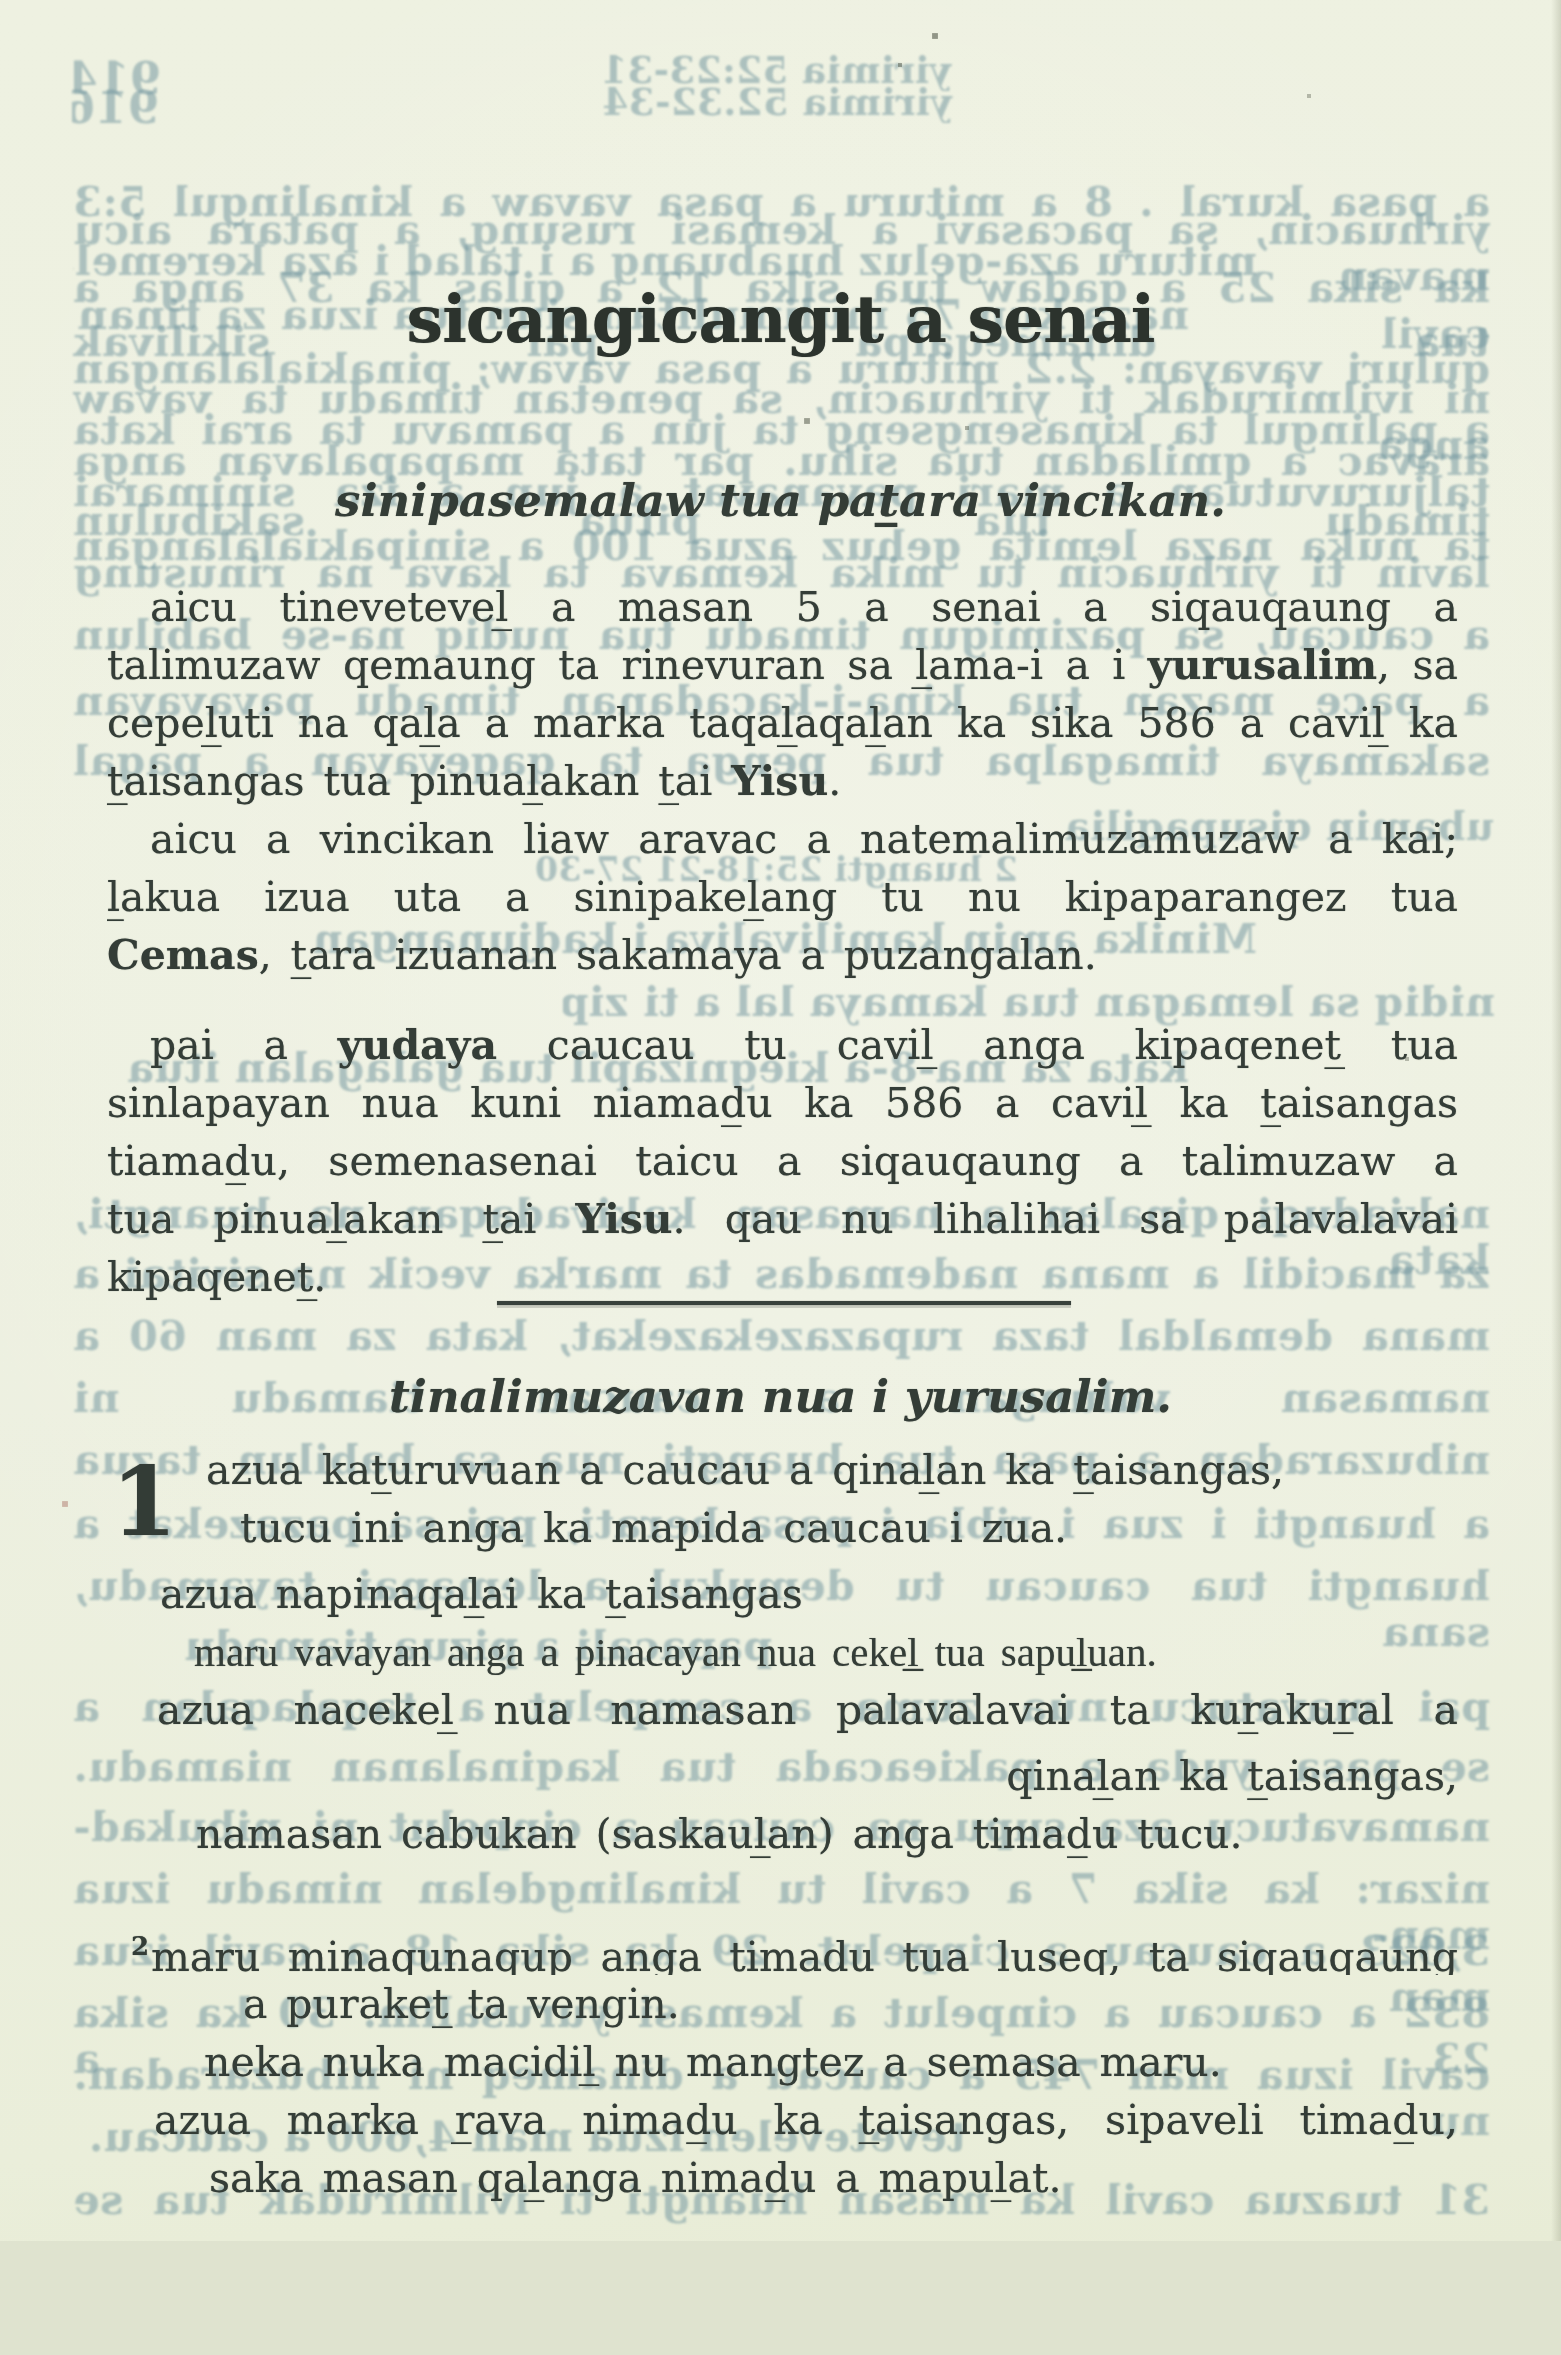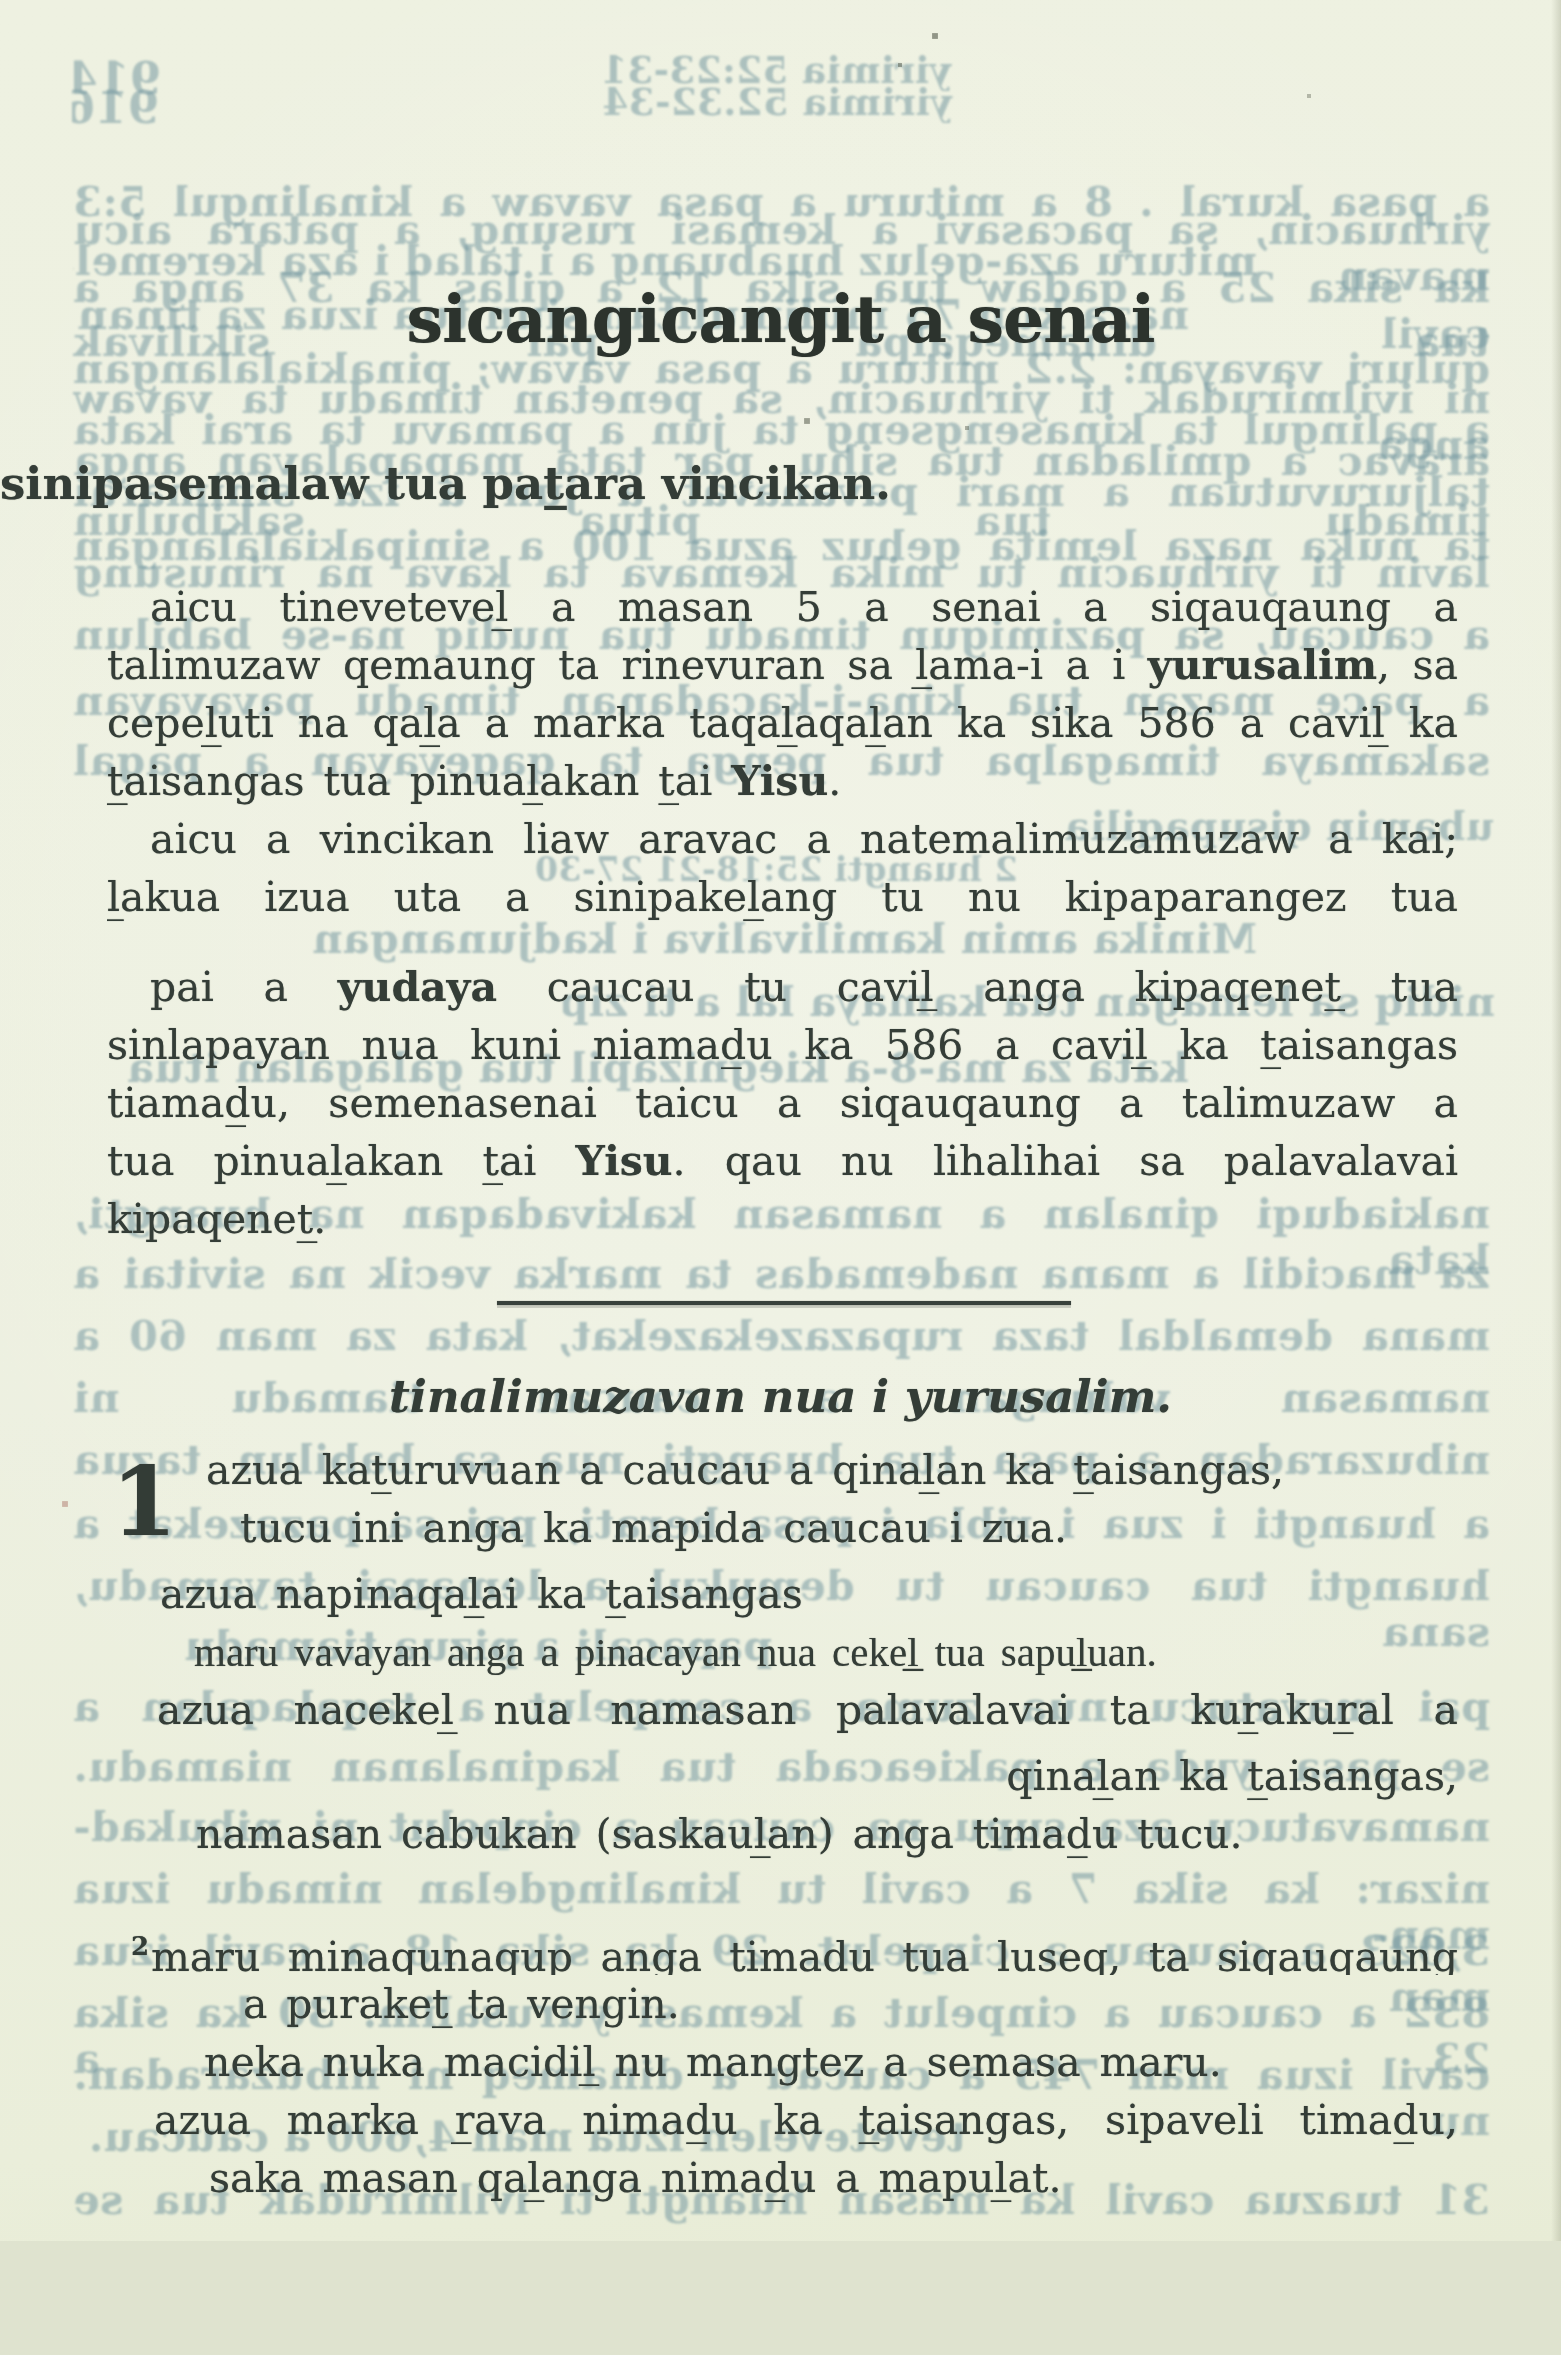--- a/index.html
+++ b/index.html
@@ -22,22 +22,22 @@
     font-size:41px;line-height:1.12;white-space:nowrap;overflow:hidden;
     font-weight:bold;letter-spacing:0.5px;
   }
   .ghost.gj{white-space:normal;text-align:justify;text-align-last:justify;word-spacing:7.8px;}
   .ghost.gc{white-space:normal;text-align:center;}
   
   .ink{color:#343d37;text-shadow:0 0 1px rgba(52,61,55,0.55);}
   #title{position:absolute;left:0;top:285px;width:100%;text-align:center;
     font-size:65px;font-weight:bold;letter-spacing:-1px;line-height:68px;color:#2c332d;
     text-shadow:0 0 1px rgba(44,51,45,0.6);}
-  #subtitle{position:absolute;left:0;top:459px;width:100%;
-    font-size:45px;font-weight:bold;line-height:50px;}
+  #subtitle{position:absolute;left:0;top:476px;width:100%;text-align:center;
+    font-size:45px;font-weight:bold;line-height:50px;font-style:italic;}
   #paras{position:absolute;left:107px;top:578px;width:1351px;font-size:41px;}
   .bline{line-height:58px;word-spacing:5.8px;white-space:nowrap;}
   .jline{white-space:normal;text-align:justify;text-align-last:justify;height:58px;overflow:hidden;}
   #divider{position:absolute;left:497px;top:1301px;width:574px;height:3.9px;background:#39423c;
     box-shadow:0 2.9px 0 rgba(57,66,60,0.22), 0 0 1px rgba(57,66,60,0.7);}
   #heading2{position:absolute;left:0;top:1370px;width:100%;text-align:center;
     font-size:45px;font-weight:bold;line-height:54px;font-style:italic;}
   #verses{position:absolute;left:107px;top:1441px;width:1351px;font-size:41px;}
   #verse2{margin-top:54px;}
   .mt8{margin-top:7.8px;}
@@ -115,20 +115,21 @@
   <div id="paras" class="ink">
       <div>
         <div class="bline jline" style="padding-left: 43px;"><span>aicu tinevetevel̲ a masan 5 a senai a siqauqaung a</span></div>
         <div class="bline jline"><span>talimuzaw qemaung ta rinevuran sa l̲ama-i a i </span><b>yurusalim</b><span>, sa</span></div>
         <div class="bline jline"><span>cepel̲uti na qal̲a a marka taqal̲aqal̲an ka sika 586 a cavil̲ ka</span></div>
         <div class="bline"><span>t̲aisangas tua pinual̲akan t̲ai </span><b>Yisu</b><span>.</span></div>
       </div>
       <div>
         <div class="bline jline" style="padding-left: 43px;"><span>aicu a vincikan liaw aravac a natemalimuzamuzaw a kai;</span></div>
         <div class="bline jline"><span>l̲akua izua uta a sinipakel̲ang tu nu kipaparangez tua</span></div>
+        <div class="bline"><b>Cemas</b><span>, t̲ara izuanan sakamaya a puzangalan.</span></div>
       </div>
       <div>
         <div class="bline jline" style="padding-left: 43px; margin-top: 32px;"><span>pai a </span><b>yudaya</b><span> caucau tu cavil̲ anga kipaqenet̲ tua</span></div>
         <div class="bline jline"><span>sinlapayan nua kuni niamad̲u ka 586 a cavil̲ ka t̲aisangas</span></div>
         <div class="bline jline"><span>tiamad̲u, semenasenai taicu a siqauqaung a talimuzaw a</span></div>
         <div class="bline jline"><span>tua pinual̲akan t̲ai </span><b>Yisu</b><span>.  qau nu lihalihai sa palavalavai</span></div>
         <div class="bline"><span>kipaqenet̲.</span></div>
       </div>
     </div>
 

